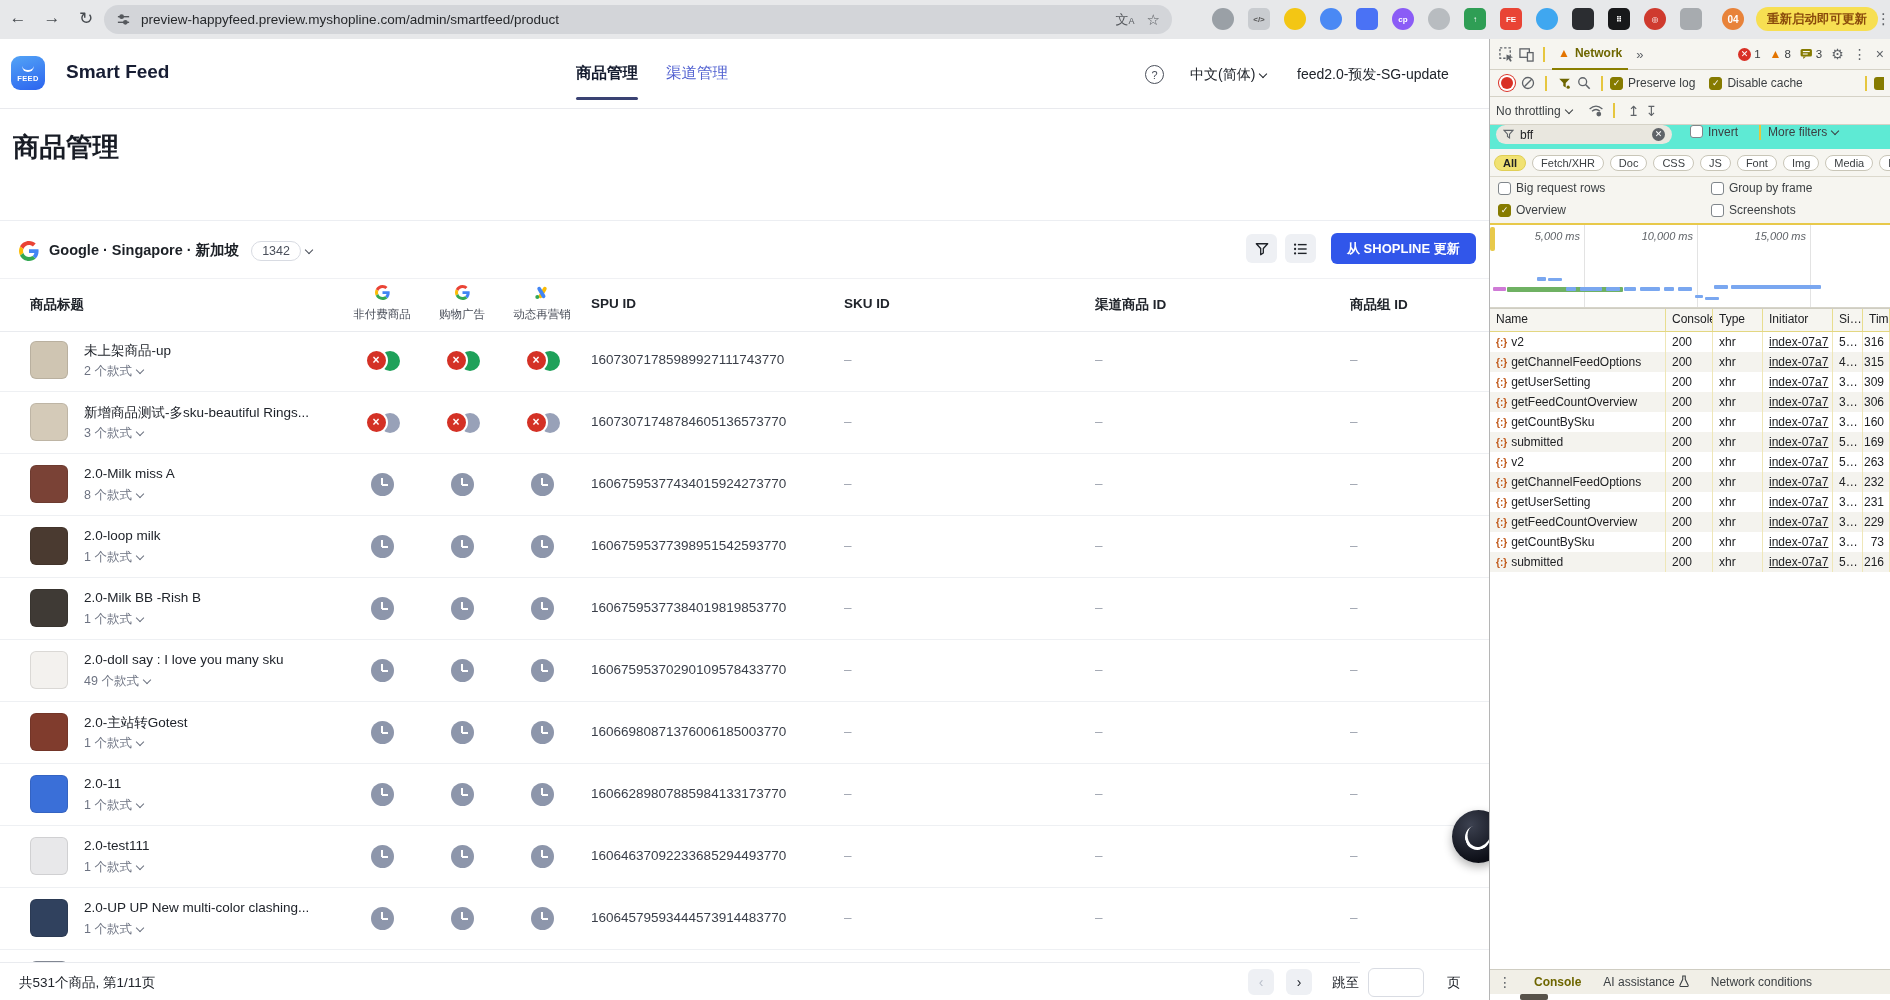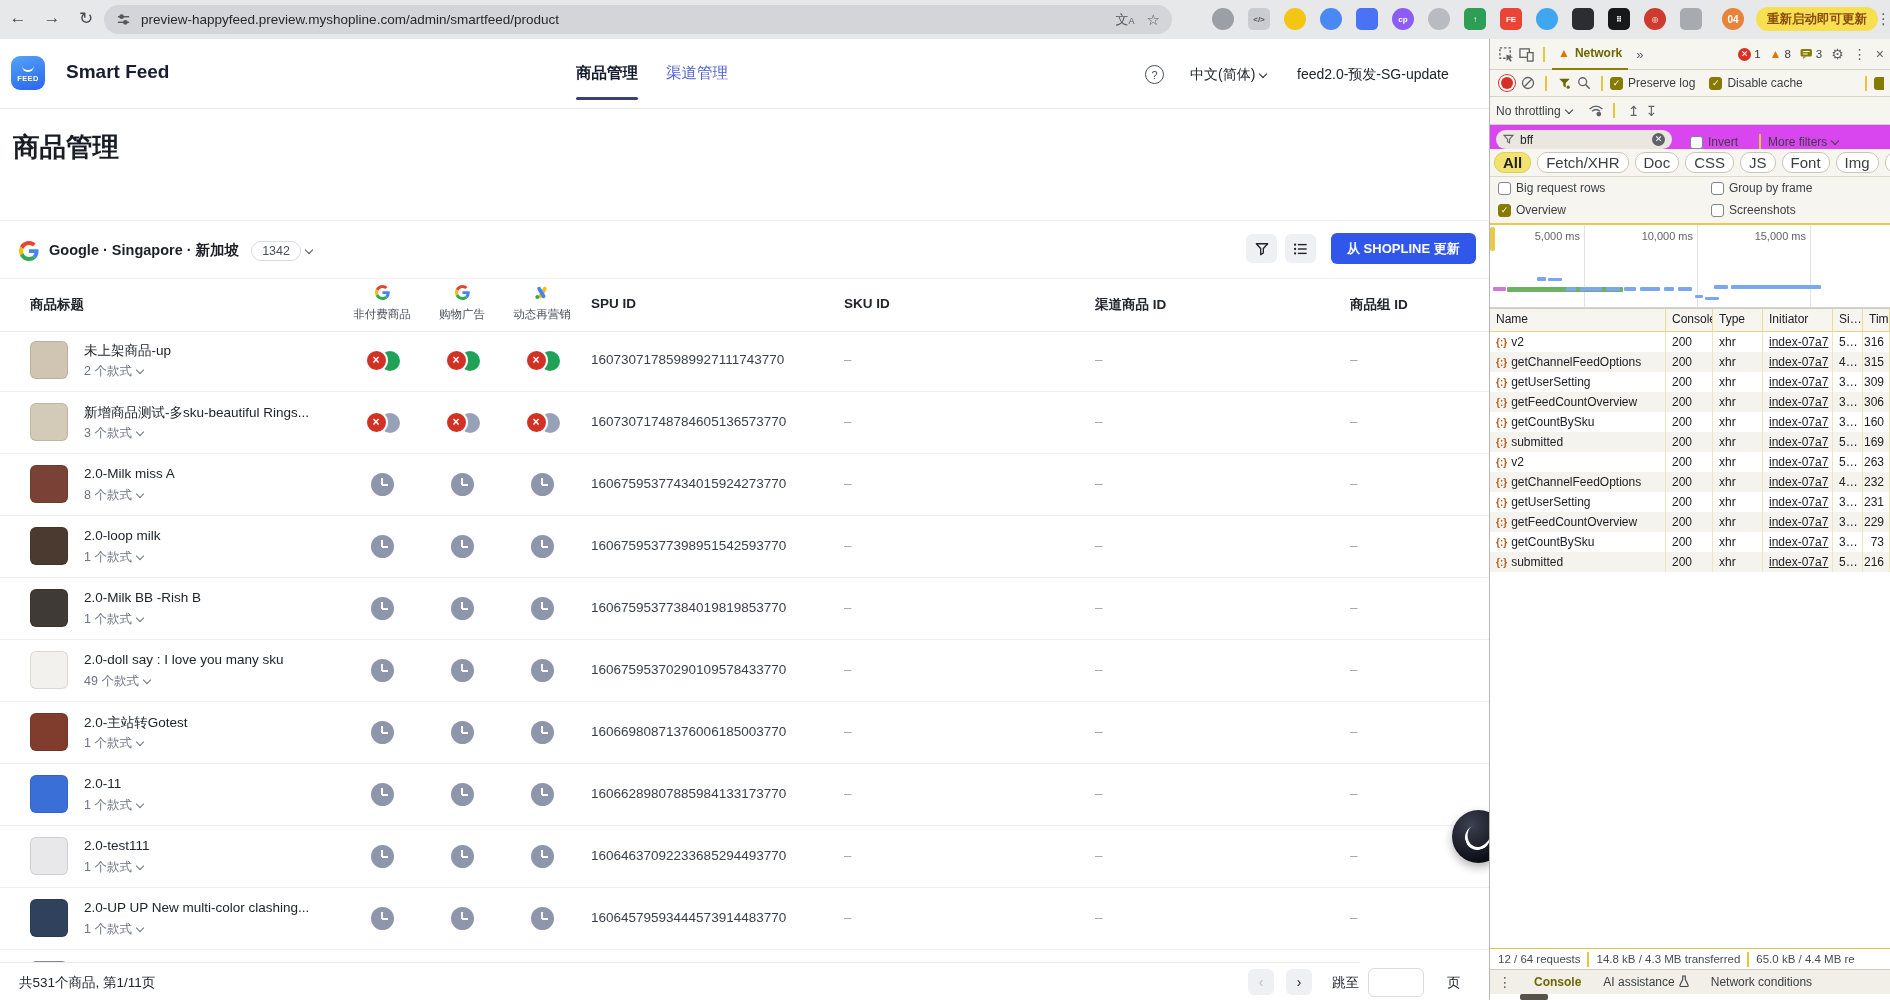--- a/index.html
+++ b/index.html
@@ -90,29 +90,29 @@
   .err-dot{width:13px;height:13px;border-radius:50%;background:#d93025;color:#fff;font-size:9px;line-height:13px;text-align:center;display:inline-block;}
   .badge-grp{display:flex;align-items:center;gap:3px;font-size:11.5px;color:#3c4043;}
   .dt-toolbar{height:27px;}
   .rec-btn{width:12px;height:12px;border-radius:50%;background:#d93025;box-shadow:0 0 0 2px #fff,0 0 0 3px #d93025;margin:0 5px;}
   .cb{width:13px;height:13px;border:1px solid #80868b;border-radius:3px;background:#fff;display:inline-flex;align-items:center;justify-content:center;flex:none;box-sizing:border-box;}
   .cb.on{background:#867b00;border-color:#867b00;}
   .cb.on::after{content:"✓";color:#fff;font-size:9px;font-weight:bold;}
   .cb-label{margin:0 14px 0 5px;color:#3c4043;}
   .dt-throttle{height:28px;}
   .sel{display:flex;align-items:center;color:#3c4043;}
-  .dt-filter{height:24px;background:#d946ef;display:flex;align-items:flex-end;padding:0 6px;}
+  .dt-filter{height:24px;background:#5eead4;display:flex;align-items:flex-start;padding:0 6px;}
   .filter-pill{display:flex;align-items:center;width:176px;height:19px;border-radius:10px;background:#e9e7df;padding:0 7px;box-sizing:border-box;color:#202124;}
   .filter-pill .x{margin-left:auto;width:13px;height:13px;border-radius:50%;background:#5f6368;color:#fff;font-size:9px;line-height:13px;text-align:center;}
   .dt-chips{height:27px;display:flex;align-items:center;gap:6px;background:#f6f5f0;border-bottom:1px solid #dcd9cd;padding:0 4px;}
-  .chip{border:1px solid #c9c6b8;border-radius:10px;padding:1px 8px;font-size:15px;color:#3c4043;background:#fff;white-space:nowrap;}
+  .chip{border:1px solid #c9c6b8;border-radius:10px;padding:1px 8px;font-size:11px;color:#3c4043;background:#fff;white-space:nowrap;}
   .chip.active{background:#f1e272;border-color:#e0cf56;color:#202124;font-weight:bold;}
   .dt-opts{height:46px;background:#f6f5f0;position:relative;}
   .opt{position:absolute;display:flex;align-items:center;}
-  .dt-timeline{position:relative;height:82px;border-top:2px solid #e8c94a;border-bottom:1px solid #d6d4c9;background:#fff;overflow:hidden;}
+  .dt-timeline{position:relative;height:82px;border-top:2px solid #e8c94a;border-bottom:1px solid #d6d4c9;background:#fff;overflow:hidden;font-style:italic;}
   .tl-label{position:absolute;top:5px;width:68px;text-align:right;font-size:11px;color:#5f6368;}
   .tl-grid{position:absolute;top:0;bottom:0;width:1px;background:#e3e3e3;}
   .tl-bar{position:absolute;border-radius:1px;}
   .tl-handle{position:absolute;left:0;top:2px;width:5px;height:24px;background:#e8c94a;border-radius:2px;}
   .net-grid-head{display:grid;grid-template-columns:176px 47px 50px 70px 30px 1fr;background:#f6f5f0;border-top:1px solid #cfcdc2;border-bottom:1px solid #e3d781;height:22px;line-height:21px;}
   .net-grid-head > div{border-right:1px solid #e8dd8e;padding-left:6px;overflow:hidden;white-space:nowrap;box-sizing:border-box;}
   .nrow{display:grid;grid-template-columns:176px 47px 50px 70px 30px 1fr;height:20px;line-height:20px;cursor:default;}
   .nrow:nth-child(even){background:#f4f3ee;}
   .nrow > div{border-right:1px solid #efe7b8;padding-left:6px;overflow:hidden;white-space:nowrap;box-sizing:border-box;}
   .nrow .t-right{text-align:right;padding-right:5px;padding-left:0;}
@@ -742,27 +742,20 @@
         <div class="nrow">
           <div><span class="xhr-ic">{:}</span>submitted</div>
           <div>200</div>
           <div>xhr</div>
           <div><span class="init-link">index-07a7</span></div>
           <div>5…</div>
           <div class="t-right">216</div>
         </div>
       </div>
 
-    <div class="dt-statusbar" id="dt-statusbar">
-        <span>12 / 64 requests</span>
-        <span class="ysep"></span>
-        <span>14.8 kB / 4.3 MB transferred</span>
-        <span class="ysep"></span>
-        <span>65.0 kB / 4.4 MB re</span>
-      </div>
     <div class="dt-drawer" id="dt-drawer">
         <span class="kebab">⋮</span>
         <span class="drawer-tab active">Console</span>
         <span class="drawer-tab">AI assistance<span><svg width="10" height="12" viewBox="0 0 12 14">
               <path d="M4.5 1h3v4l3.5 7a1 1 0 0 1-.9 1.5H2a1 1 0 0 1-.9-1.5L4.5 5z" fill="none" stroke="#3c4043" stroke-width="1.3"></path>
             </svg></span></span>
         <span class="drawer-tab">Network conditions</span>
       </div>
     <div class="dt-sliver">
         <span class="mark"></span>

